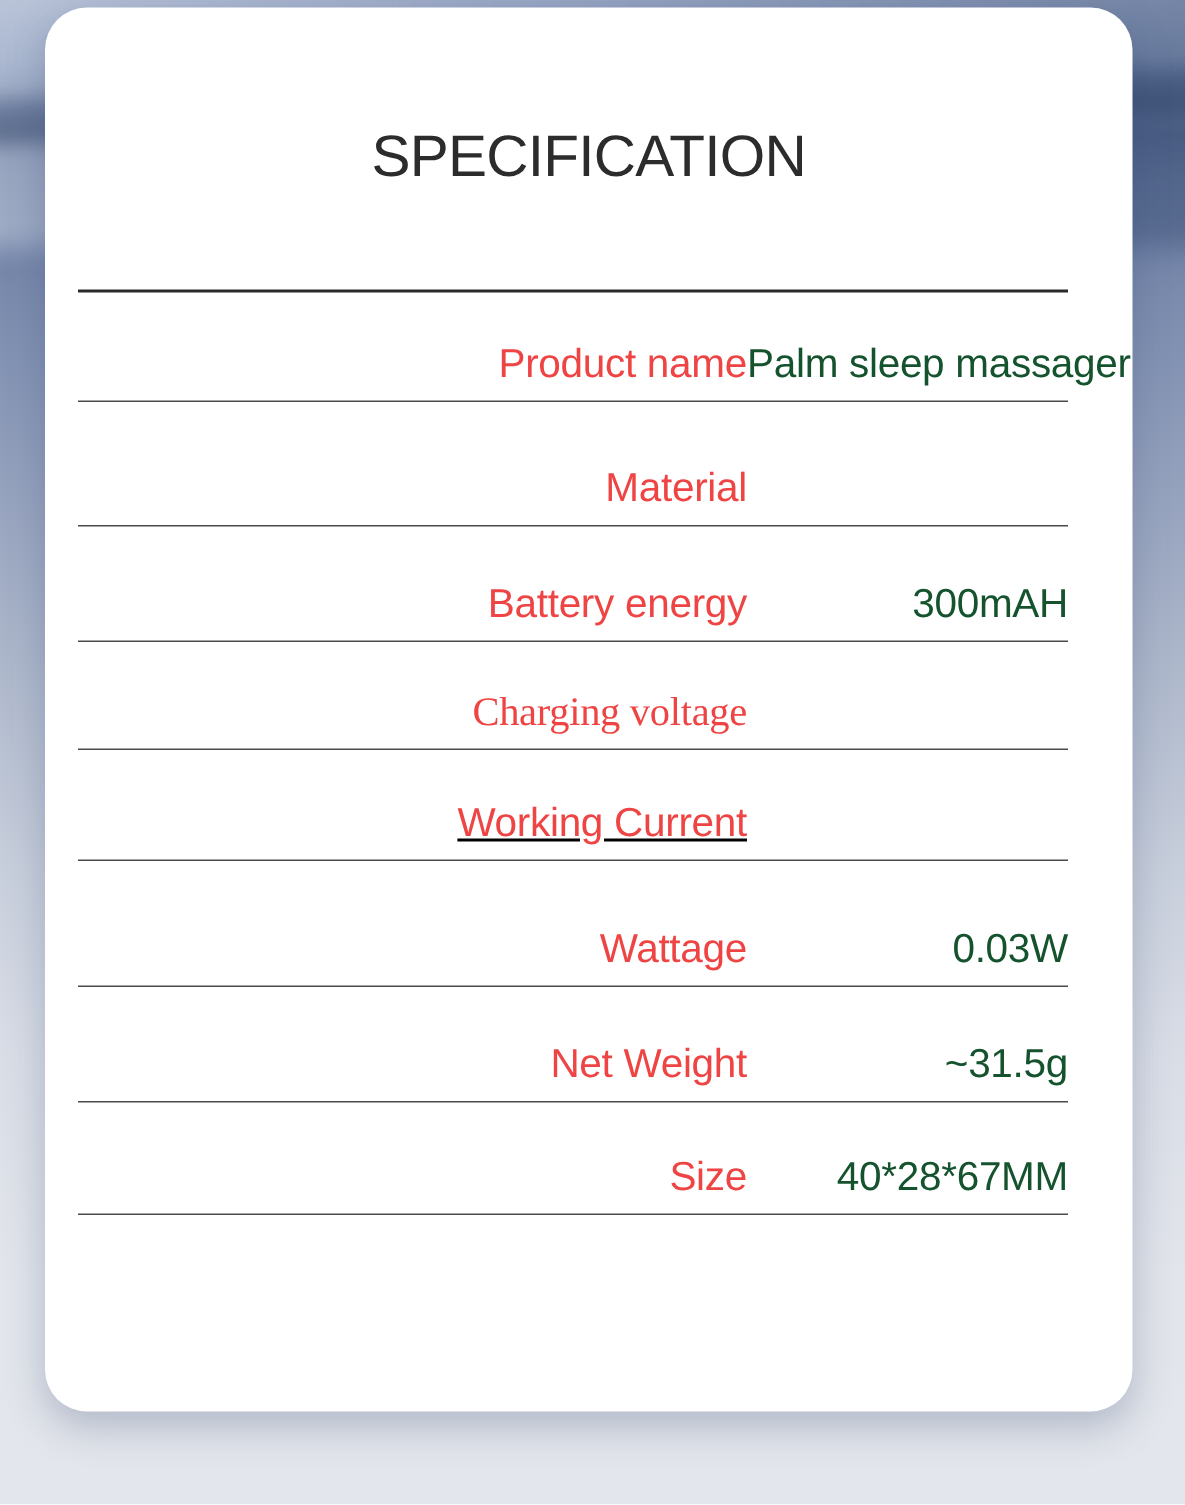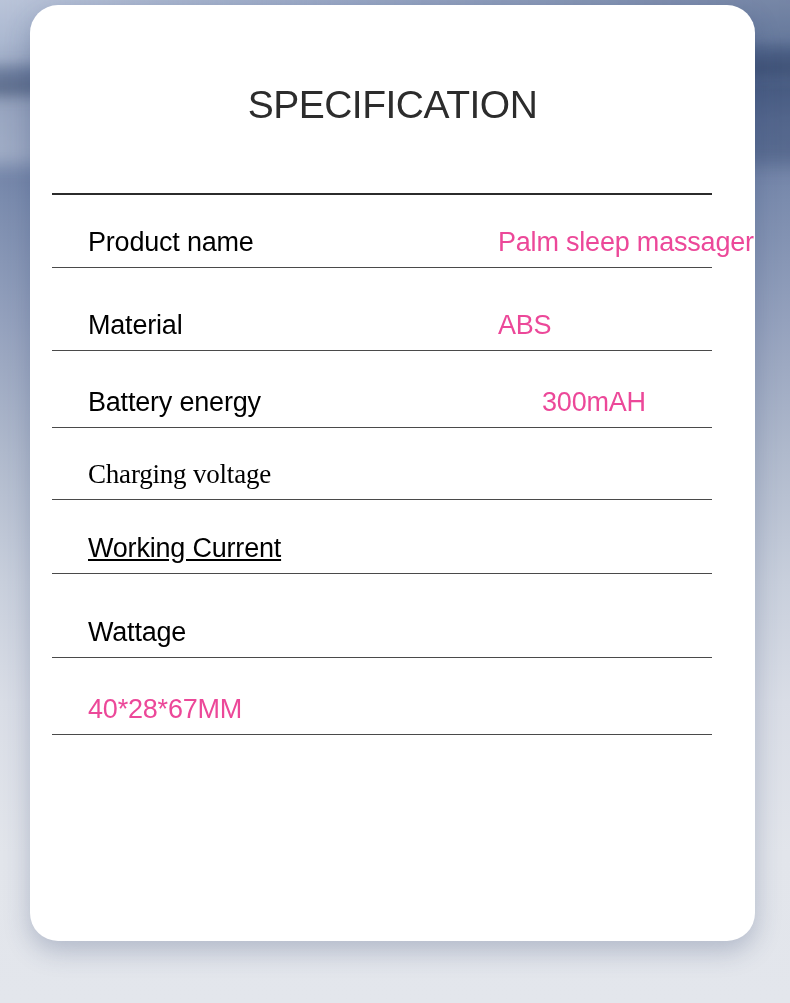--- a/index.html
+++ b/index.html
@@ -1,15 +1,15 @@
 <!DOCTYPE html>
 <html><head>
 <meta charset="utf-8">
 <style>
-  * { margin: 0; padding: 0; box-sizing: border-box; }
+  * { margin: 0; padding: 0; box-sizing: border-box; text-align: right; }
 
   html, body {
     width: 790px;
     height: 1003px;
     overflow: hidden;
     font-family: "Liberation Sans", sans-serif;
   }
 
   .stage {
     position: relative;
@@ -115,30 +115,30 @@
   .spec-row:nth-child(6) { height: 74px; text-decoration: underline; }
   .spec-row:nth-child(7) { height: 84px; }
   .spec-row:nth-child(8) { height: 77px; }
   .spec-row:nth-child(9) { height: 75px; }
 
   .spec-label {
     width: 410px;
     flex: 0 0 410px;
     font-size: 27px;
     line-height: 30px;
-    color: #000000;
+    color: #ef4444;
     letter-spacing: -0.2px;
     white-space: nowrap;
   }
 
   .spec-value {
     flex: 1 1 auto;
     font-size: 27px;
     line-height: 30px;
-    color: #ec4899;
+    color: #14532d;
     letter-spacing: -0.2px;
     white-space: nowrap;
   }
 </style>
 </head>
 <body>
 
 <div class="stage">
   <div class="bg-top-tint"></div>
   <div class="bg-band"></div>
@@ -152,39 +152,44 @@
       <hr class="title-rule">
 
       <div class="spec-row">
         <div class="spec-label">Product name</div>
         <div class="spec-value">Palm sleep massager</div>
       </div>
 
 
       <div class="spec-row">
         <div class="spec-label">Material</div>
-        <div class="spec-value">ABS</div>
       </div>
 
       <div class="spec-row">
         <div class="spec-label">Battery energy</div>
         <div class="spec-value">300mAH</div>
       </div>
 
       <div class="spec-row">
         <div class="spec-label">Charging voltage</div>
       </div>
 
       <div class="spec-row">
         <div class="spec-label">Working Current</div>
       </div>
 
       <div class="spec-row">
         <div class="spec-label">Wattage</div>
+        <div class="spec-value">0.03W</div>
       </div>
 
+      <div class="spec-row">
+        <div class="spec-label">Net Weight</div>
+        <div class="spec-value">~31.5g</div>
+      </div>
 
       <div class="spec-row">
+        <div class="spec-label">Size</div>
         <div class="spec-value">40*28*67MM</div>
       </div>
     </div>
   </div>
 </div>
 
 </body></html>

